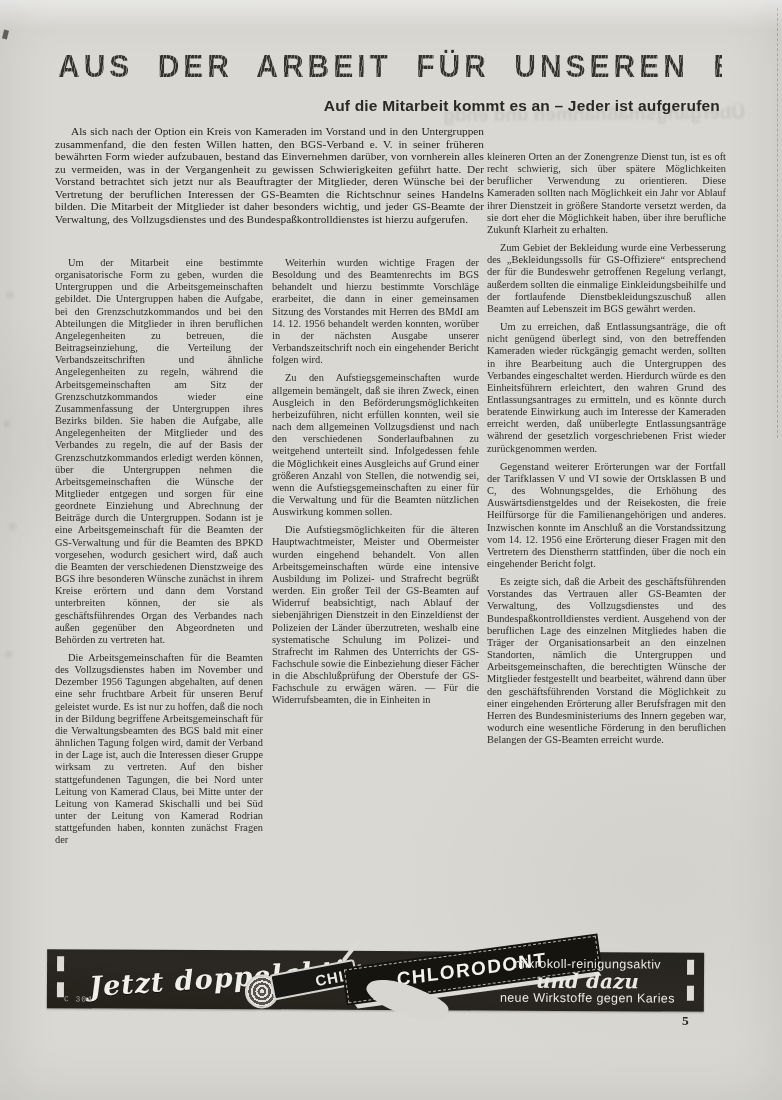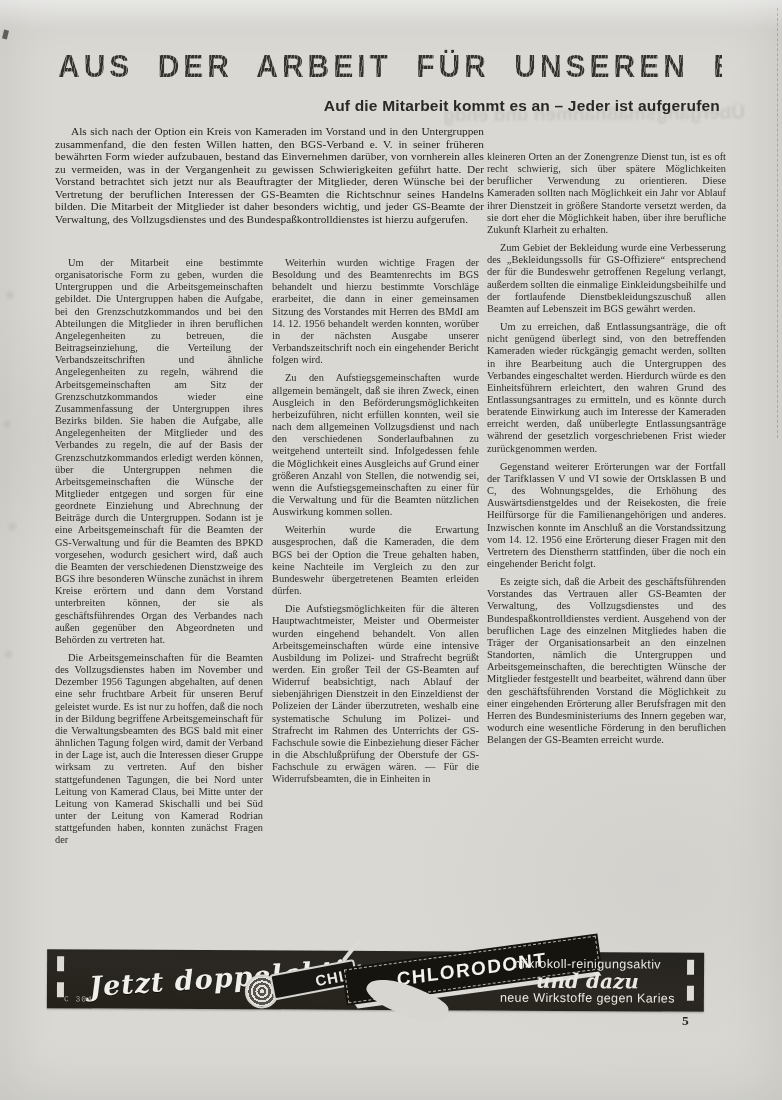--- a/index.html
+++ b/index.html
@@ -152,21 +152,20 @@
   <div class="intro">Als sich nach der Option ein Kreis von Kameraden im Vorstand und in den Untergruppen zusammenfand, die den festen Willen hatten, den BGS-Verband e. V. in seiner früheren bewährten Form wieder aufzubauen, bestand das Einvernehmen darüber, von vornherein alles zu vermeiden, was in der Vergangenheit zu gewissen Schwierigkeiten geführt hatte. Der Vorstand betrachtet sich jetzt nur als Beauftragter der Mitglieder, deren Wünsche bei der Vertretung der beruflichen Interessen der GS-Beamten die Richtschnur seines Handelns bilden. Die Mitarbeit der Mitglieder ist daher besonders wichtig, und jeder GS-Beamte der Verwaltung, des Vollzugsdienstes und des Bundespaßkontrolldienstes ist hierzu aufgerufen.</div>
 
   <div class="col col-1">
     <p>Um der Mitarbeit eine bestimmte organisatorische Form zu geben, wurden die Untergruppen und die Arbeitsgemeinschaften gebildet. Die Untergruppen haben die Aufgabe, bei den Grenzschutzkommandos und bei den Abteilungen die Mitglieder in ihren beruflichen Angelegenheiten zu betreuen, die Beitragseinziehung, die Verteilung der Verbandszeitschriften und ähnliche Angelegenheiten zu regeln, während die Arbeitsgemeinschaften am Sitz der Grenzschutzkommandos wieder eine Zusammenfassung der Untergruppen ihres Bezirks bilden. Sie haben die Aufgabe, alle Angelegenheiten der Mitglieder und des Verbandes zu regeln, die auf der Basis der Grenzschutzkommandos erledigt werden können, über die Untergruppen nehmen die Arbeitsgemeinschaften die Wünsche der Mitglieder entgegen und sorgen für eine geordnete Einziehung und Abrechnung der Beiträge durch die Untergruppen. Sodann ist je eine Arbeitsgemeinschaft für die Beamten der GS-Verwaltung und für die Beamten des BPKD vorgesehen, wodurch gesichert wird, daß auch die Beamten der verschiedenen Dienstzweige des BGS ihre besonderen Wünsche zunächst in ihrem Kreise erörtern und dann dem Vorstand unterbreiten können, der sie als geschäftsführendes Organ des Verbandes nach außen gegenüber den Abgeordneten und Behörden zu vertreten hat.</p>
     <p>Die Arbeitsgemeinschaften für die Beamten des Vollzugsdienstes haben im November und Dezember 1956 Tagungen abgehalten, auf denen eine sehr fruchtbare Arbeit für unseren Beruf geleistet wurde. Es ist nur zu hoffen, daß die noch in der Bildung begriffene Arbeitsgemeinschaft für die Verwaltungsbeamten des BGS bald mit einer ähnlichen Tagung folgen wird, damit der Verband in der Lage ist, auch die Interessen dieser Gruppe wirksam zu vertreten. Auf den bisher stattgefundenen Tagungen, die bei Nord unter Leitung von Kamerad Claus, bei Mitte unter der Leitung von Kamerad Skischalli und bei Süd unter der Leitung von Kamerad Rodrian stattgefunden haben, konnten zunächst Fragen der</p>
   </div>
 
   <div class="col col-2">
     <p>Weiterhin wurden wichtige Fragen der Besoldung und des Beamtenrechts im BGS behandelt und hierzu bestimmte Vorschläge erarbeitet, die dann in einer gemeinsamen Sitzung des Vorstandes mit Herren des BMdI am 14. 12. 1956 behandelt werden konnten, worüber in der nächsten Ausgabe unserer Verbandszeitschrift noch ein eingehender Bericht folgen wird.</p>
     <p>Zu den Aufstiegsgemeinschaften wurde allgemein bemängelt, daß sie ihren Zweck, einen Ausgleich in den Beförderungsmöglichkeiten herbeizuführen, nicht erfüllen konnten, weil sie nach dem allgemeinen Vollzugsdienst und nach den verschiedenen Sonderlaufbahnen zu weitgehend unterteilt sind. Infolgedessen fehle die Möglichkeit eines Ausgleichs auf Grund einer größeren Anzahl von Stellen, die notwendig sei, wenn die Aufstiegsgemeinschaften zu einer für die Verwaltung und für die Beamten nützlichen Auswirkung kommen sollen.</p>
-    <p>Weiterhin wurde die Erwartung ausgesprochen, daß die Kameraden, die dem BGS bei der Option die Treue gehalten haben, keine Nachteile im Vergleich zu den zur Bundeswehr übergetretenen Beamten erleiden dürfen.</p>
     <p>Die Aufstiegsmöglichkeiten für die älteren Hauptwachtmeister, Meister und Obermeister wurden eingehend behandelt. Von allen Arbeitsgemeinschaften würde eine intensive Ausbildung im Polizei- und Strafrecht begrüßt werden. Ein großer Teil der GS-Beamten auf Widerruf beabsichtigt, nach Ablauf der siebenjährigen Dienstzeit in den Einzeldienst der Polizeien der Länder überzutreten, weshalb eine systematische Schulung im Polizei- und Strafrecht im Rahmen des Unterrichts der GS-Fachschule sowie die Einbeziehung dieser Fächer in die Abschlußprüfung der Oberstufe der GS-Fachschule zu erwägen wären. — Für die Widerrufsbeamten, die in Einheiten in</p>
   </div>
 
   <div class="col col-3">
     <p class="cont">kleineren Orten an der Zonengrenze Dienst tun, ist es oft recht schwierig, sich über spätere Möglichkeiten beruflicher Verwendung zu orientieren. Diese Kameraden sollten nach Möglichkeit ein Jahr vor Ablauf ihrer Dienstzeit in größere Standorte versetzt werden, da sie dort eher die Möglichkeit haben, über ihre berufliche Zukunft Klarheit zu erhalten.</p>
     <p>Zum Gebiet der Bekleidung wurde eine Verbesserung des „Bekleidungssolls für GS-Offiziere“ entsprechend der für die Bundeswehr getroffenen Regelung verlangt, außerdem sollten die einmalige Einkleidungsbeihilfe und der fortlaufende Dienstbekleidungszuschuß allen Beamten auf Lebenszeit im BGS gewährt werden.</p>
     <p>Um zu erreichen, daß Entlassungsanträge, die oft nicht genügend überlegt sind, von den betreffenden Kameraden wieder rückgängig gemacht werden, sollten in ihre Bearbeitung auch die Untergruppen des Verbandes eingeschaltet werden. Hierdurch würde es den Einheitsführern erleichtert, den wahren Grund des Entlassungsantrages zu ermitteln, und es könnte durch beratende Einwirkung auch im Interesse der Kameraden erreicht werden, daß unüberlegte Entlassungsanträge während der gesetzlich vorgeschriebenen Frist wieder zurückgenommen werden.</p>
     <p>Gegenstand weiterer Erörterungen war der Fortfall der Tarifklassen V und VI sowie der Ortsklassen B und C, des Wohnungsgeldes, die Erhöhung des Auswärtsdienstgeldes und der Reisekosten, die freie Heilfürsorge für die Familienangehörigen und anderes. Inzwischen konnte im Anschluß an die Vorstandssitzung vom 14. 12. 1956 eine Erörterung dieser Fragen mit den Vertretern des Dienstherrn stattfinden, über die noch ein eingehender Bericht folgt.</p>
     <p>Es zeigte sich, daß die Arbeit des geschäftsführenden Vorstandes das Vertrauen aller GS-Beamten der Verwaltung, des Vollzugsdienstes und des Bundespaßkontrolldienstes verdient. Ausgehend von der beruflichen Lage des einzelnen Mitgliedes haben die Träger der Organisationsarbeit an den einzelnen Standorten, nämlich die Untergruppen und Arbeitsgemeinschaften, die berechtigten Wünsche der Mitglieder festgestellt und bearbeitet, während dann über den geschäftsführenden Vorstand die Möglichkeit zu einer eingehenden Erörterung aller Berufsfragen mit den Herren des Bundesministeriums des Innern gegeben war, wodurch eine wesentliche Förderung in den beruflichen Belangen der GS-Beamten erreicht wurde.</p>
   </div>

